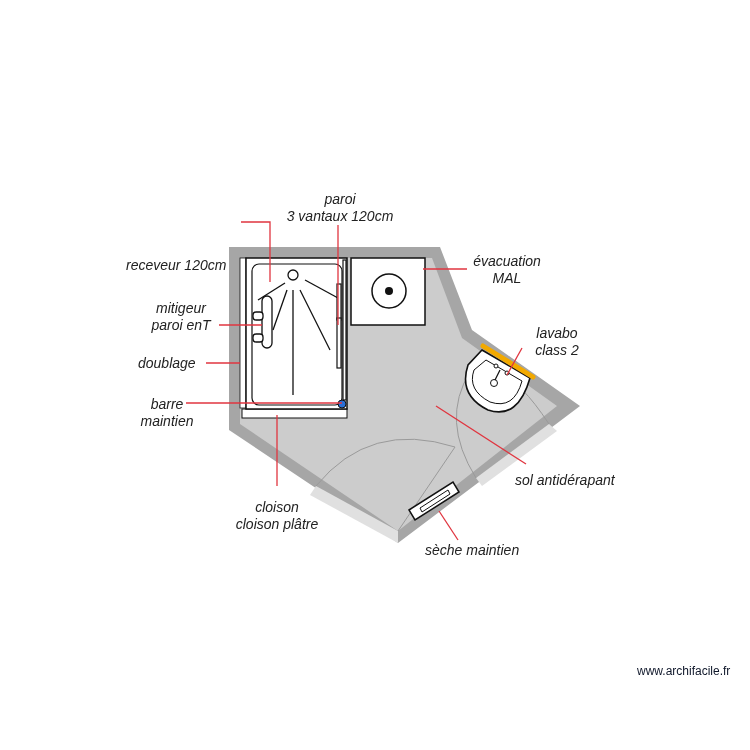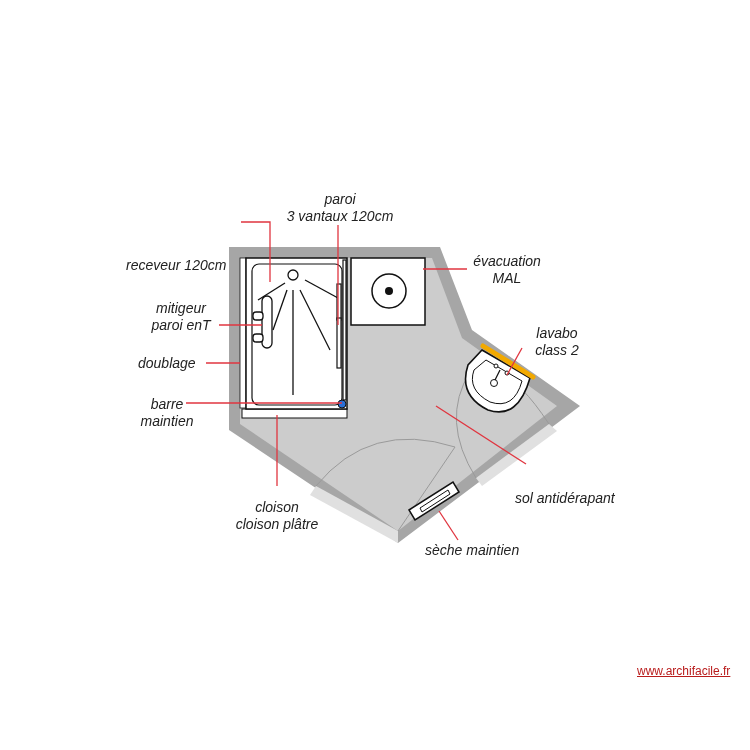--- a/index.html
+++ b/index.html
@@ -1,21 +1,21 @@
 <!DOCTYPE html>
 <html><head>
 <meta charset="utf-8">
 <style>
   html, body { margin:0; padding:0; background:#ffffff; }
   body { width:750px; height:750px; position:relative; overflow:hidden;
          font-family:"Liberation Sans", "DejaVu Sans", sans-serif; }
   #plan { position:absolute; left:0; top:0; width:750px; height:750px; }
   .lbl { position:absolute; font-size:14px; color:#222; line-height:17px; white-space:nowrap;font-style:italic; }
   .c { text-align:center; }
-  .wm { position:absolute; font-size:12px; color:#b91c1c;text-decoration:underline; }
+  .wm { position:absolute; font-size:12px; color:#0f172a; }
 </style>
 </head>
 <body>
 
 <svg id="plan" viewBox="0 0 750 750" xmlns="http://www.w3.org/2000/svg">
 
   <polygon points="229,247 440,247 472,330 580,406 398,543 229,430" fill="#a6a6a6"></polygon>
 
   <polygon points="240,258 432,258 462,338 557,406 398,531 240,424" fill="#cccccc"></polygon>
 
@@ -103,20 +103,20 @@
 </div>
 <div class="lbl" style="left:138px;top:355px;">doublage</div>
 <div class="lbl c" style="left:134px;top:396px;width:66px;">
   <div>barre</div>
   <div>maintien</div>
 </div>
 <div class="lbl c" style="left:527px;top:325px;width:60px;">
   <div>lavabo</div>
   <div>class 2</div>
 </div>
-<div class="lbl" style="left:515px;top:490px;">sol antidérapant</div>
+<div class="lbl" style="left:515px;top:472px;">sol antidérapant</div>
 <div class="lbl c" style="left:224px;top:486px;width:106px;margin-top:13px;">
   <div>cloison</div>
   <div>cloison plâtre</div>
 </div>
 <div class="lbl" style="left:425px;top:542px;">sèche maintien</div>
 
 <div class="wm" style="left:637px;top:664px;">www.archifacile.fr</div>
 
 </body></html>

